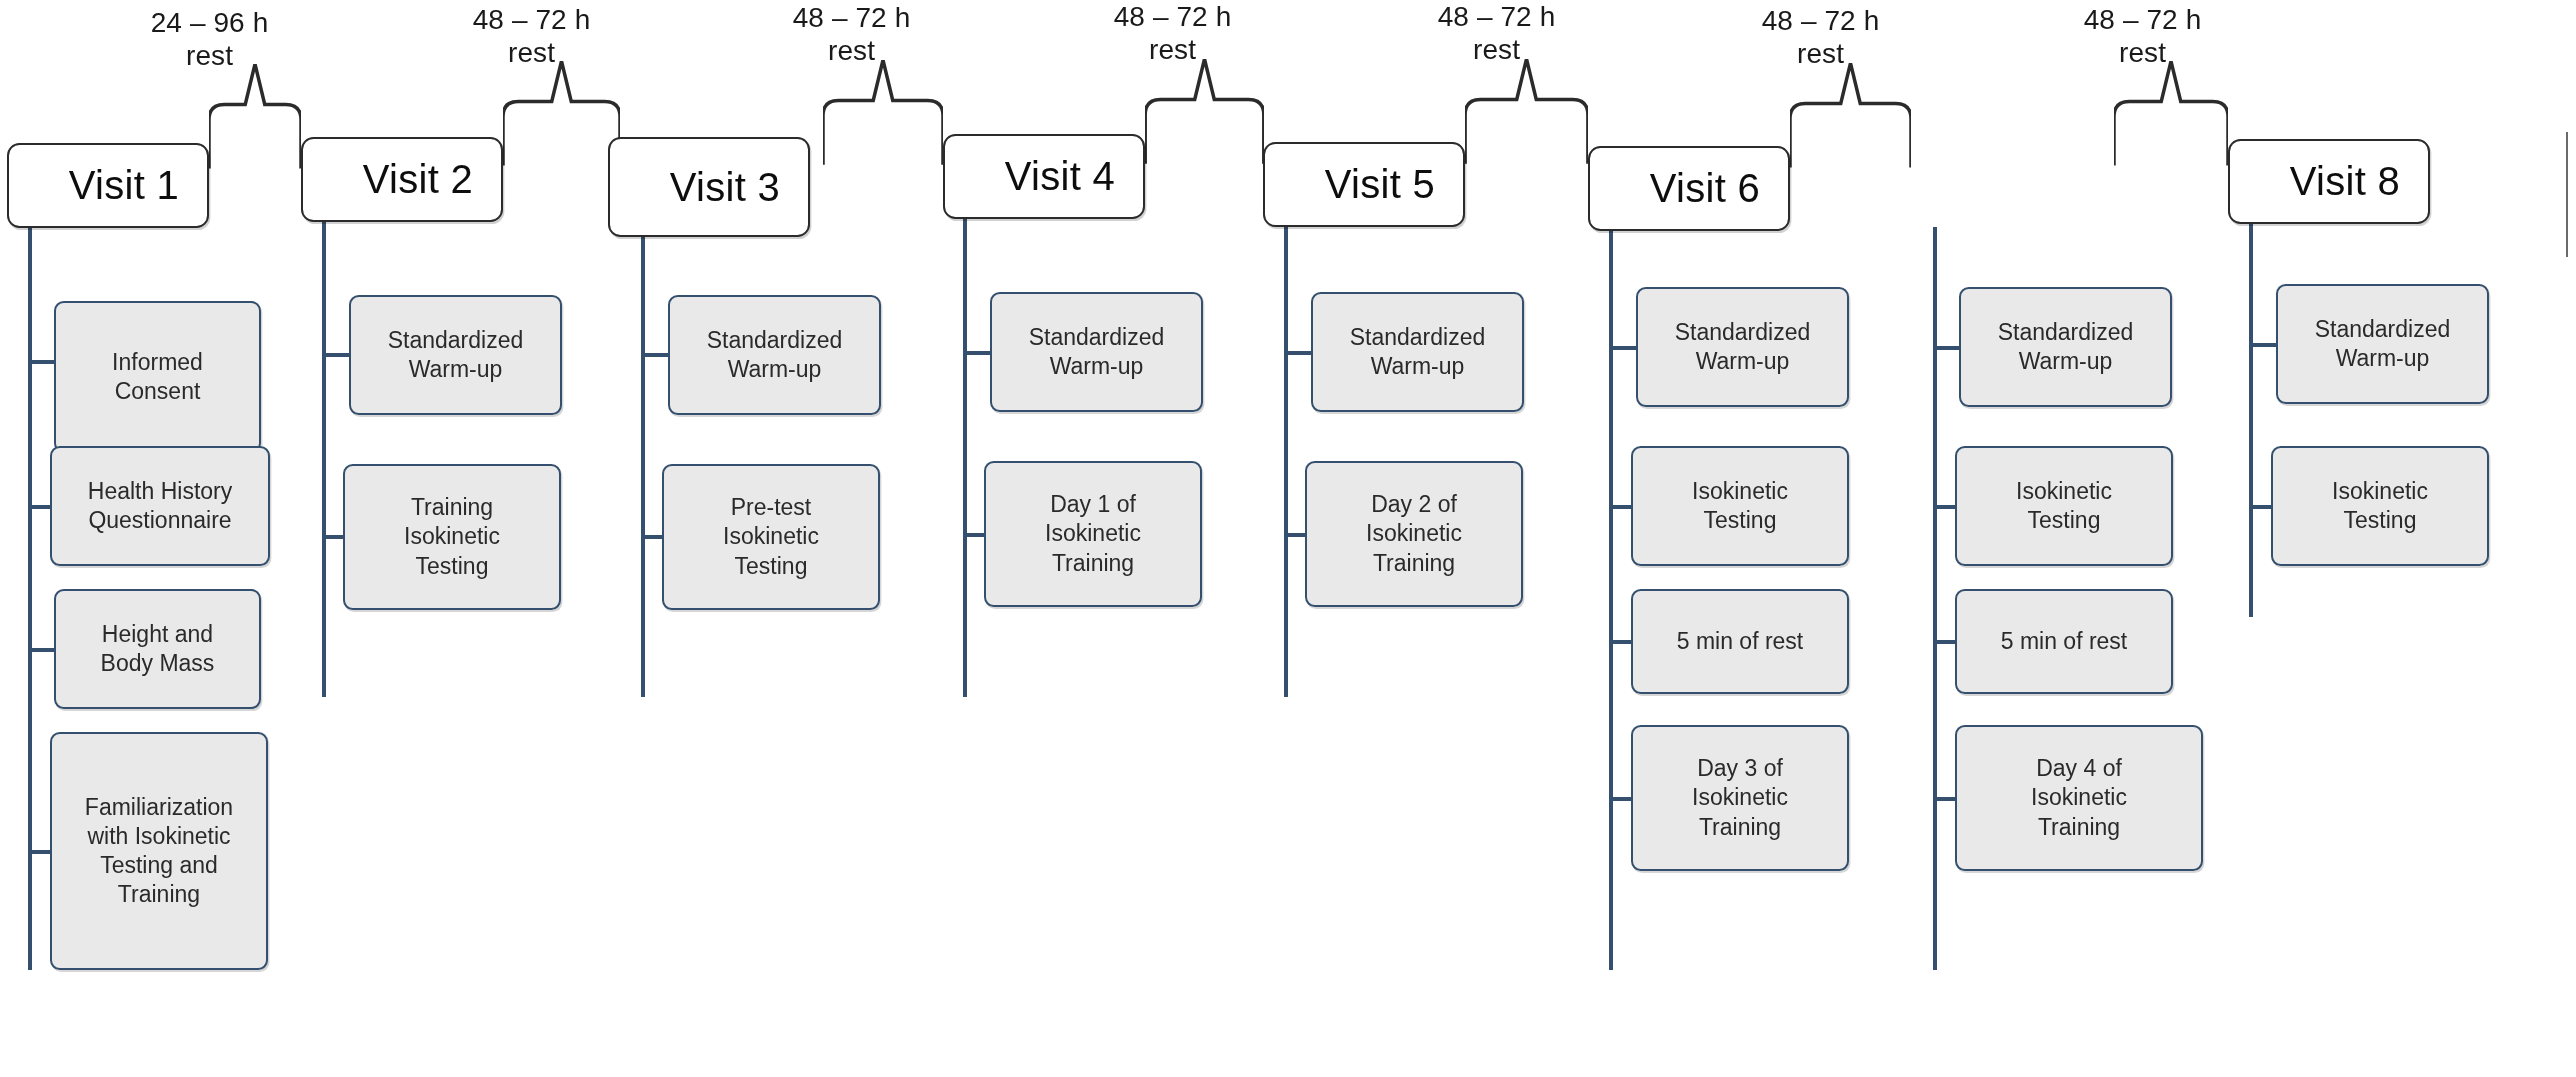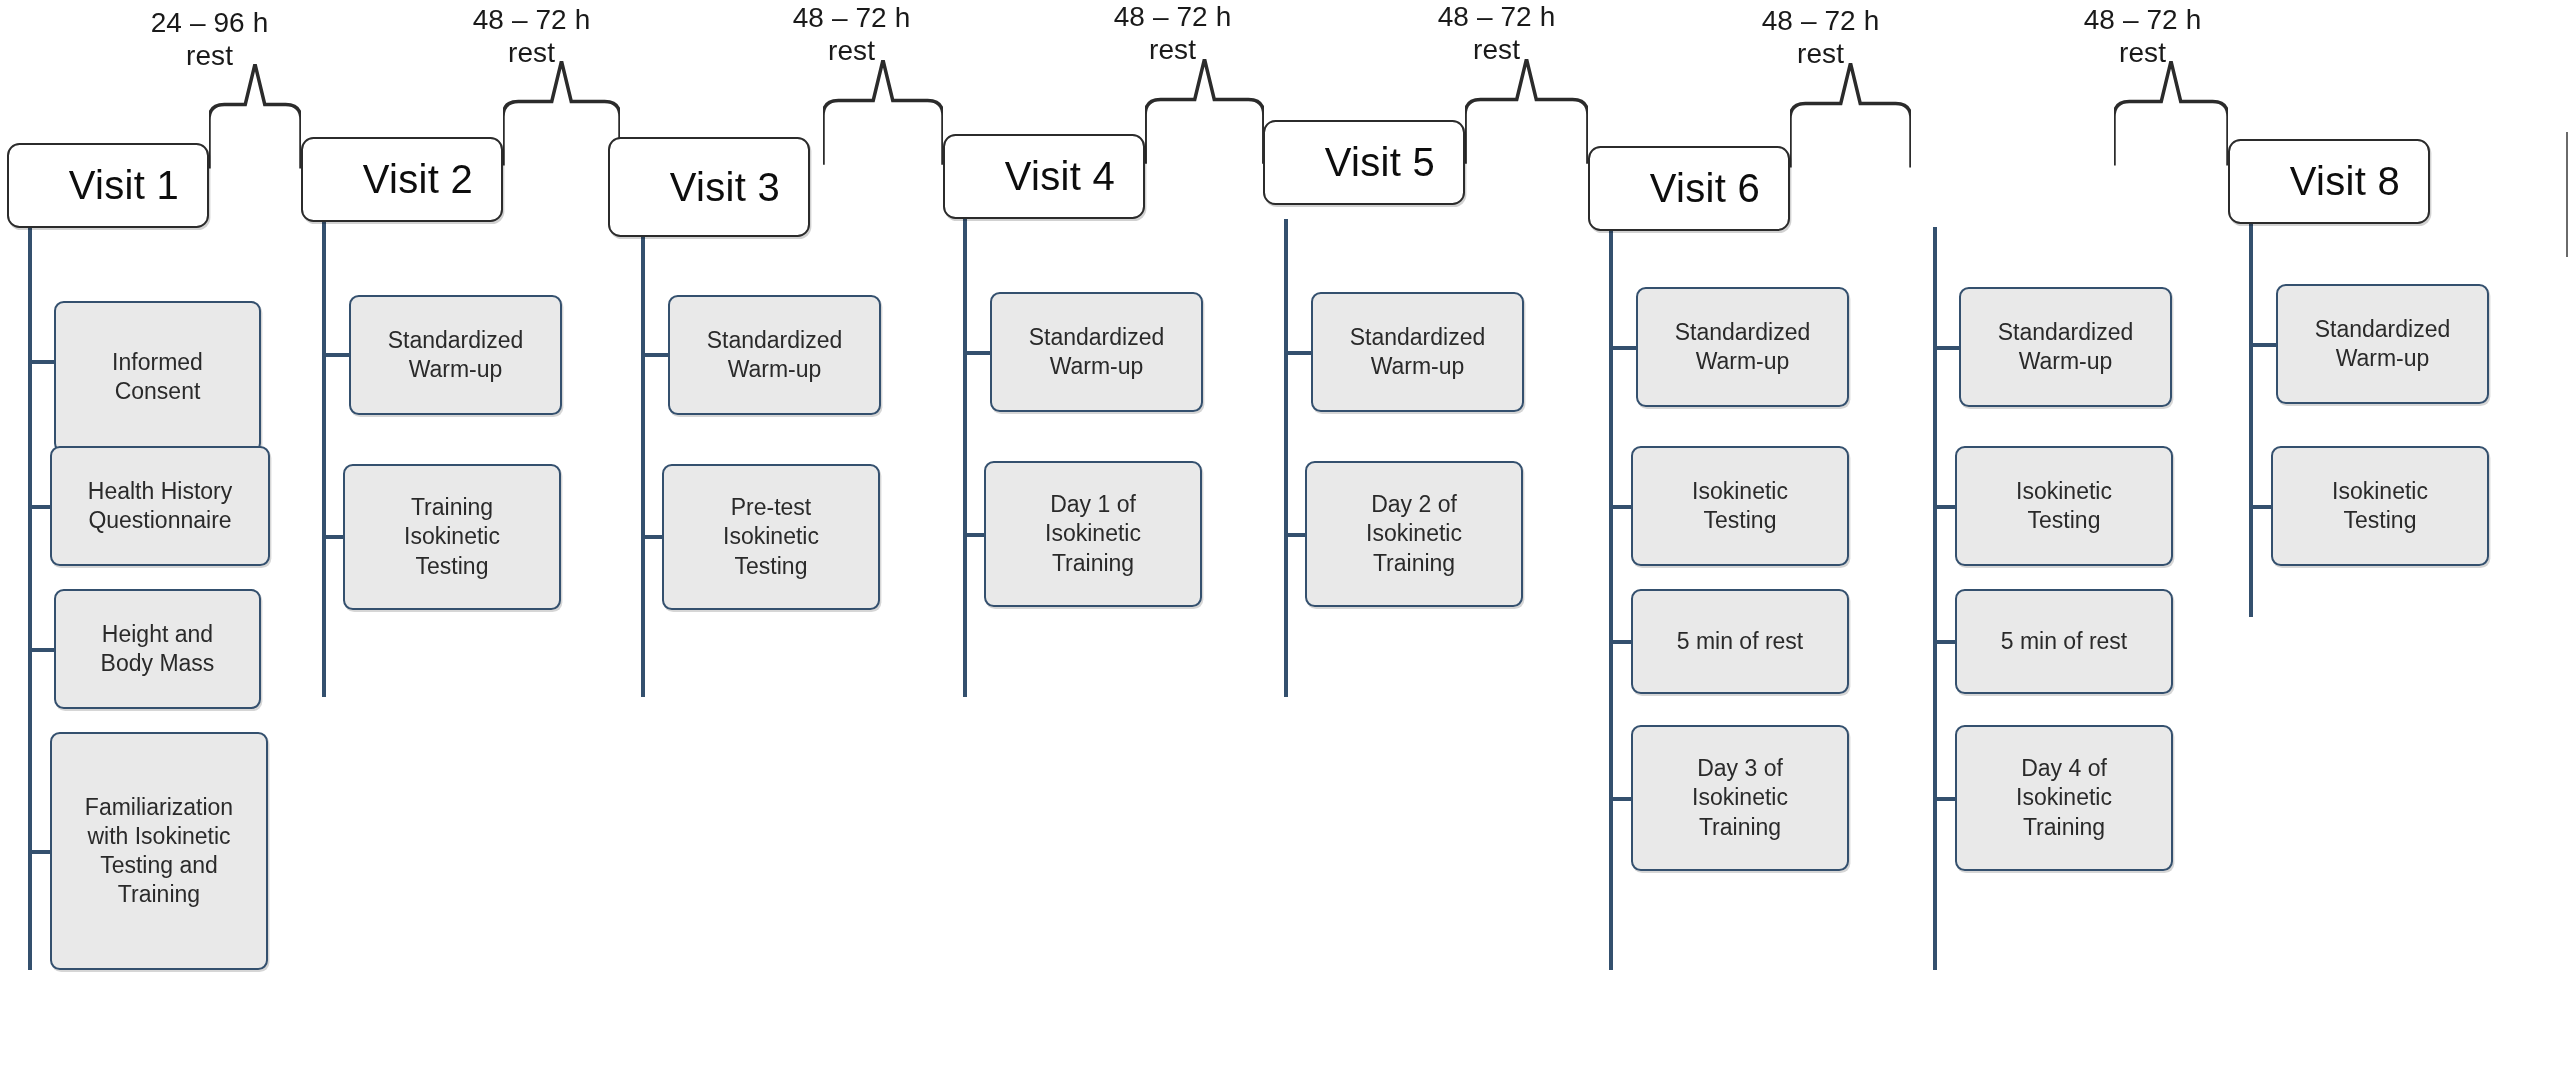--- a/index.html
+++ b/index.html
@@ -124,21 +124,21 @@
       <span>Visit 4</span>
     </div>
     <div class="task-box" style="left: 990px; top: 292px; width: 213px; height: 120px;"><span>Standardized
 Warm-up</span></div>
     <div class="task-box" style="left: 984px; top: 461px; width: 218px; height: 146px;"><span>Day 1 of
 Isokinetic
 Training</span></div>
     <div class="spine" style="left: 1284px; top: 219px; height: 478px;"></div>
     <div class="branch" style="left: 1284px; top: 351px; width: 26.5px;"></div>
     <div class="branch" style="left: 1284px; top: 533px; width: 21px;"></div>
-    <div class="visit-box" style="left: 1263px; top: 120px; width: 202px; height: 85px;">
+    <div class="visit-box" style="left: 1263px; top: 142px; width: 202px; height: 85px;">
       <span>Visit 5</span>
     </div>
     <div class="task-box" style="left: 1311px; top: 292px; width: 213px; height: 120px;"><span>Standardized
 Warm-up</span></div>
     <div class="task-box" style="left: 1305px; top: 461px; width: 218px; height: 146px;"><span>Day 2 of
 Isokinetic
 Training</span></div>
     <div class="spine" style="left: 1609px; top: 231px; height: 739px;"></div>
     <div class="branch" style="left: 1609px; top: 346px; width: 26.5px;"></div>
     <div class="branch" style="left: 1609px; top: 505px; width: 22px;"></div>
@@ -158,21 +158,21 @@
     <div class="spine" style="left: 1933px; top: 227px; height: 743px;"></div>
     <div class="branch" style="left: 1933px; top: 346px; width: 26.5px;"></div>
     <div class="branch" style="left: 1933px; top: 505px; width: 22px;"></div>
     <div class="branch" style="left: 1933px; top: 640px; width: 22px;"></div>
     <div class="branch" style="left: 1933px; top: 797px; width: 22px;"></div>
     <div class="task-box" style="left: 1959px; top: 287px; width: 213px; height: 120px;"><span>Standardized
 Warm-up</span></div>
     <div class="task-box" style="left: 1955px; top: 446px; width: 218px; height: 120px;"><span>Isokinetic
 Testing</span></div>
     <div class="task-box" style="left: 1955px; top: 589px; width: 218px; height: 105px;"><span>5 min of rest</span></div>
-    <div class="task-box" style="left: 1955px; top: 725px; width: 218px; height: 146px;"><span>Day 4 of
+    <div class="task-box" style="left: 1955px; top: 725px; width: 248px; height: 146px;"><span>Day 4 of
 Isokinetic
 Training</span></div>
     <div class="spine" style="left: 2249px; top: 224px; height: 393px;"></div>
     <div class="branch" style="left: 2249px; top: 343px; width: 26.5px;"></div>
     <div class="branch" style="left: 2249px; top: 505px; width: 22px;"></div>
     <div class="visit-box" style="left: 2228px; top: 139px; width: 202px; height: 85px;">
       <span>Visit 8</span>
     </div>
     <div class="task-box" style="left: 2276px; top: 284px; width: 213px; height: 120px;"><span>Standardized
 Warm-up</span></div>

